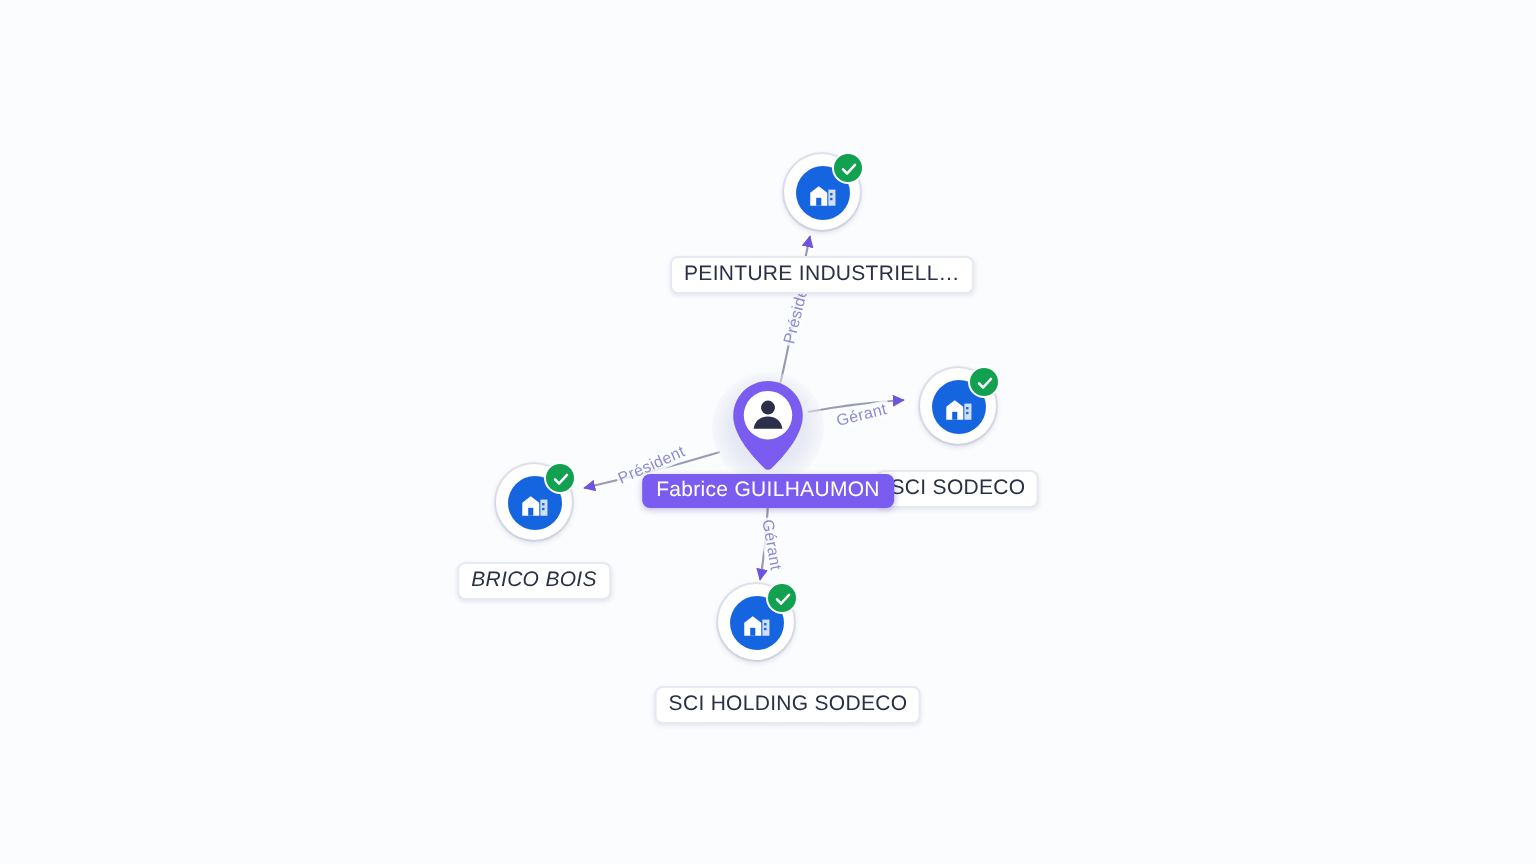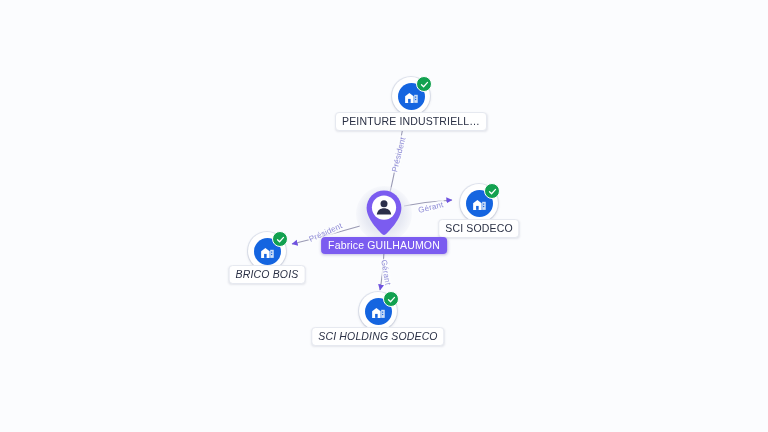--- a/index.html
+++ b/index.html
@@ -79,20 +79,21 @@
     white-space: nowrap;
     background: #ffffff;
     border: 1px solid #e6e9f0;
     border-radius: 4px;
     padding: 2px 6px 3px 6px;
     font-size: 10.5px;
     line-height: 12px;
     color: #2a3045;
     letter-spacing: 0.15px;
     box-shadow: 0 1px 2px rgba(30,40,80,0.10);
+    margin-top: 16px;
   }
 
   
   .person-node {
     position: absolute;
     width: 0;
     height: 0;
   }
   .person-halo {
     position: absolute;
@@ -238,21 +239,21 @@
           <rect x="17" y="12" width="1.7" height="1.7" fill="#1565e0"></rect>
           <rect x="17" y="15.4" width="1.7" height="1.7" fill="#1565e0"></rect>
         </svg>
       </div>
       <span class="verified-badge">
         <svg width="9" height="9" viewBox="0 0 24 24">
           <path d="M4 12.5 L9.5 18 L20 6.5" fill="none" stroke="#ffffff" stroke-width="3.4" stroke-linecap="round" stroke-linejoin="round"></path>
         </svg>
       </span>
     </div>
-    <div class="node-label" style="left:0px; top:16px;font-style:italic;">SCI HOLDING SODECO</div>
+    <div class="node-label" style="left:16px; top:16px;">SCI HOLDING SODECO</div>
   </div>
 
   <div class="person-node" style="left:384px; top:212px;">
     <div class="person-halo"></div>
     <div class="person-pin">
       <svg width="38" height="48" viewBox="0 0 38 48">
         <path d="M19 1.5 C9.4 1.5 1.6 9.3 1.6 18.9 C1.6 29.6 13.1 41.2 17.3 45.2
                  C18.3 46.1 19.7 46.1 20.7 45.2 C24.9 41.2 36.4 29.6 36.4 18.9
                  C36.4 9.3 28.6 1.5 19 1.5 Z" fill="#7b5cf0"></path>
         <circle cx="19" cy="18.6" r="12.1" fill="#ffffff"></circle>

